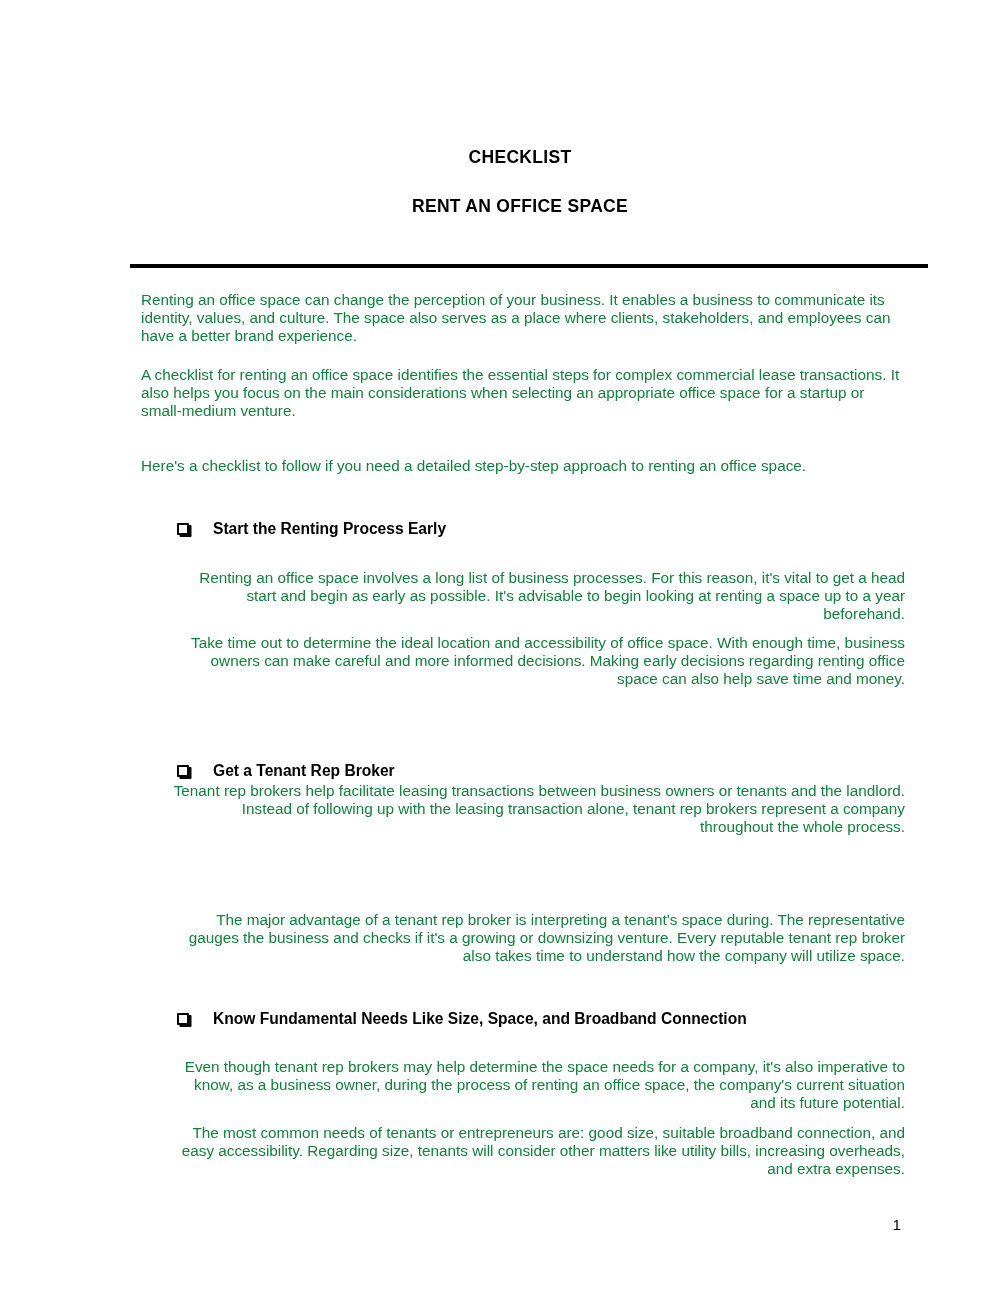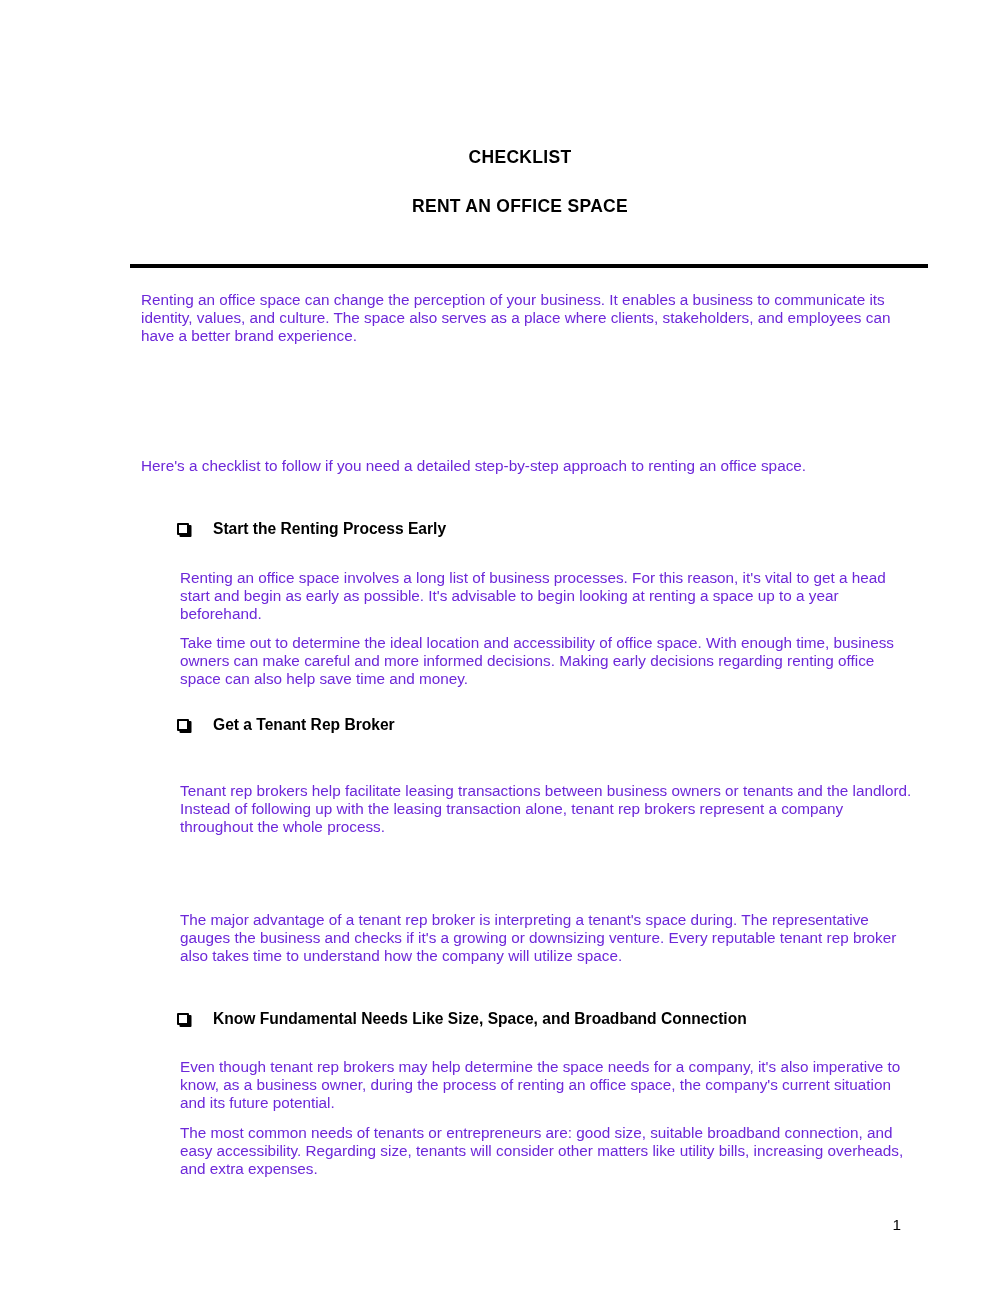--- a/index.html
+++ b/index.html
@@ -22,24 +22,24 @@
     line-height: 20px;
     letter-spacing: 0.3px;
   }
   .rule {
     left: 110px; width: 798px; height: 4px;
     background: #000000;
   }
   .para {
     font-size: 15.3px;
     line-height: 17.8px;
-    color: #6d28d9;
+    color: #15803d;
   }
   .main-col { left: 121px; width: 766px; }
-  .sec-col  { left: 160px; width: 736px; }
+  .sec-col  { left: 149px; width: 736px; text-align: right; }
   .h-row {
     left: 152px;
     display: flex;
     align-items: center;
     gap: 14px;
     height: 20px;
   }
   .cb {
     display: inline-block;
     width: 12px; height: 12px;
@@ -67,31 +67,32 @@
 <div class="page">
 
   <div class="abs title" style="top:127px">CHECKLIST</div>
 
   <div class="abs title" style="top:176px">RENT AN OFFICE SPACE</div>
 
   <div class="abs rule" style="top:244px"></div>
 
   <p class="abs para main-col" style="top:271px">Renting an office space can change the perception of your business. It enables a business to communicate its identity, values, and culture. The space also serves as a place where clients, stakeholders, and employees can have a better brand experience.</p>
 
+  <p class="abs para main-col" style="top:346px">A checklist for renting an office space identifies the essential steps for complex commercial lease transactions. It also helps you focus on the main considerations when selecting an appropriate office space for a startup or small-medium venture.</p>
 
   <p class="abs para main-col" style="top:437px">Here's a checklist to follow if you need a detailed step-by-step approach to renting an office space.</p>
 
   <div class="abs h-row" style="top:499px">
     <span class="cb"></span>
     <span class="h-label">Start the Renting Process Early</span>
   </div>
   <p class="abs para sec-col" style="top:549px">Renting an office space involves a long list of business processes. For this reason, it's vital to get a head start and begin as early as possible. It's advisable to begin looking at renting a space up to a year beforehand.</p>
   <p class="abs para sec-col" style="top:614px">Take time out to determine the ideal location and accessibility of office space. With enough time, business owners can make careful and more informed decisions. Making early decisions regarding renting office space can also help save time and money.</p>
 
-  <div class="abs h-row" style="top:695px">
+  <div class="abs h-row" style="top:741px">
     <span class="cb"></span>
     <span class="h-label">Get a Tenant Rep Broker</span>
   </div>
   <p class="abs para sec-col" style="top:762px">Tenant rep brokers help facilitate leasing transactions between business owners or tenants and the landlord. Instead of following up with the leasing transaction alone, tenant rep brokers represent a company throughout the whole process.</p>
   <p class="abs para sec-col" style="top:891px">The major advantage of a tenant rep broker is interpreting a tenant's space during. The representative gauges the business and checks if it's a growing or downsizing venture. Every reputable tenant rep broker also takes time to understand how the company will utilize space.</p>
 
   <div class="abs h-row" style="top:989px">
     <span class="cb"></span>
     <span class="h-label">Know Fundamental Needs Like Size, Space, and Broadband Connection</span>
   </div>

